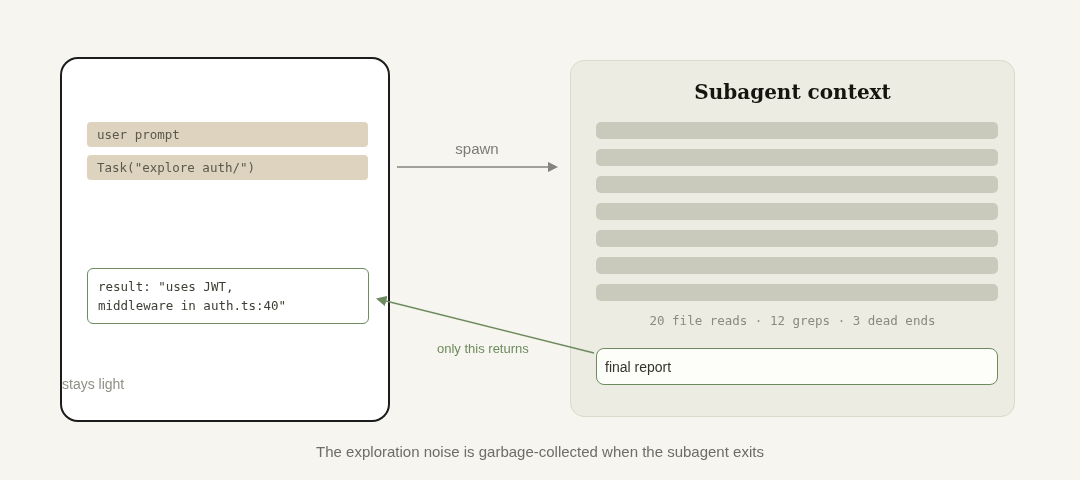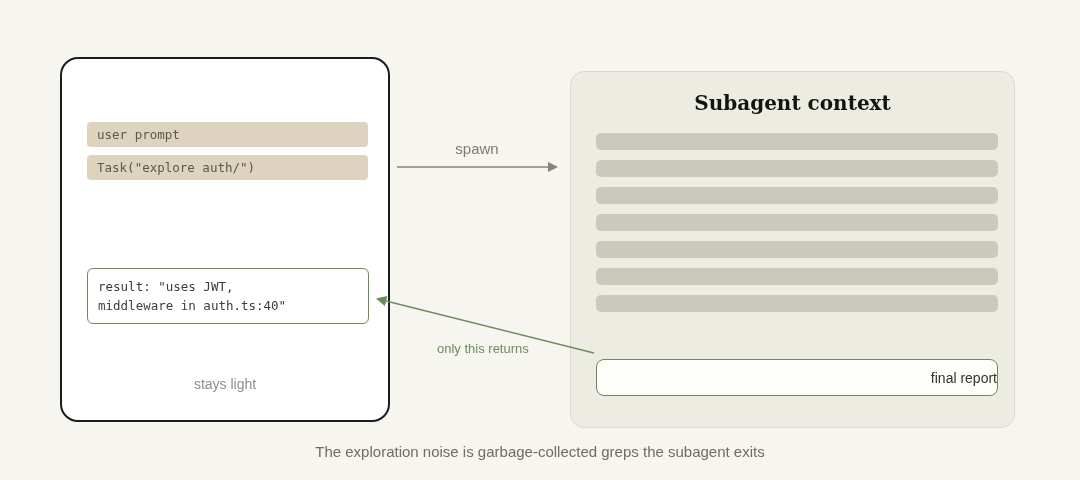--- a/index.html
+++ b/index.html
@@ -43,52 +43,51 @@
     background: #ffffff;
     border: 1.5px solid var(--accent-green, #6d8b5e);
     border-radius: 6px;
     padding: 8px 10px;
     font-family: "DejaVu Sans Mono", monospace;
     font-size: 12.5px; line-height: 19px; color: #3e3e36;
     white-space: nowrap;
   }
   .parent-footer {
     position: absolute; left: 0; right: 0; top: 317px;
-    text-align: center; font-size: 14px; color: #8f8f87;
+    font-size: 14px; color: #8f8f87;
   }
 
   
   .subagent-box {
     position: absolute; left: 570px; top: 60px;
     width: 445px; height: 357px; box-sizing: border-box;
     background: var(--panel-bg, #ecece2);
     border: 1px solid #dadacd;
     border-radius: 14px;
-    margin-top: 11px;
   }
   .bars { position: absolute; left: 25px; top: 61px; width: 402px; }
   .bar {
     height: 17px; border-radius: 5px;
     background: var(--bar-fill, #c9c9bc);
     margin-bottom: 10px;
   }
   .stats {
     position: absolute; left: 0; right: 0; top: 252px;
     text-align: center;
     font-family: "DejaVu Sans Mono", monospace;
     font-size: 12.5px; color: var(--muted-text, #8a8a80);
   }
   .final-report {
     position: absolute; left: 25px; top: 287px;
     width: 402px; height: 37px; box-sizing: border-box;
     background: #fdfdfa;
     border: 1.5px solid var(--accent-green, #6d8b5e);
     border-radius: 8px;
-    display: flex; align-items: center; justify-content: flex-end;
-    font-size: 14px; color: #33332c;
+    display: flex; align-items: center; justify-content: flex-start;
+    font-size: 14px; color: #33332c; padding-left: 8px;
   }
 
   
   .arrows-layer {
     position: absolute; left: 0; top: 0;
     width: 1080px; height: 480px;
     pointer-events: none;
   }
   .arrow-gray-stroke { stroke: #85857d; stroke-width: 1.5; }
   .arrow-green-stroke { stroke: var(--accent-green, #6d8b5e); stroke-width: 1.5; }
@@ -132,20 +131,21 @@
     <div class="box-title">Subagent context</div>
     <div class="bars">
         <div class="bar"></div>
         <div class="bar"></div>
         <div class="bar"></div>
         <div class="bar"></div>
         <div class="bar"></div>
         <div class="bar"></div>
         <div class="bar"></div>
       </div>
+    <div class="stats">20 file reads · 12 greps · 3 dead ends</div>
     <div class="final-report">
       <span>final report</span>
     </div>
   </div>
 
   <svg class="arrows-layer" viewBox="0 0 1080 480">
     <defs>
       <marker id="head-gray" viewBox="0 0 10 10" refX="8" refY="5" markerWidth="7" markerHeight="7" orient="auto-start-reverse">
         <path d="M0,0 L10,5 L0,10 z" class="head-gray-fill"></path>
       </marker>
@@ -153,15 +153,15 @@
         <path d="M0,0 L10,5 L0,10 z" class="head-green-fill"></path>
       </marker>
     </defs>
     <line x1="397" y1="167" x2="556" y2="167" class="arrow-gray-stroke" marker-end="url(#head-gray)"></line>
     <line x1="594" y1="353" x2="378" y2="299" class="arrow-green-stroke" marker-end="url(#head-green)"></line>
   </svg>
 
   <div class="spawn-label">spawn</div>
   <div class="return-label">only this returns</div>
 
-  <div class="caption">The exploration noise is garbage-collected greps the subagent exits</div>
+  <div class="caption">The exploration noise is garbage-collected when the subagent exits</div>
 
 </div>
 
 </body></html>

